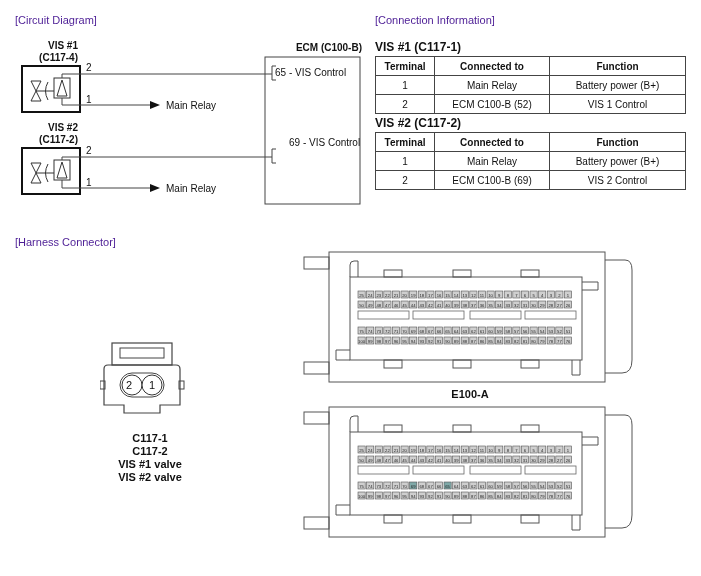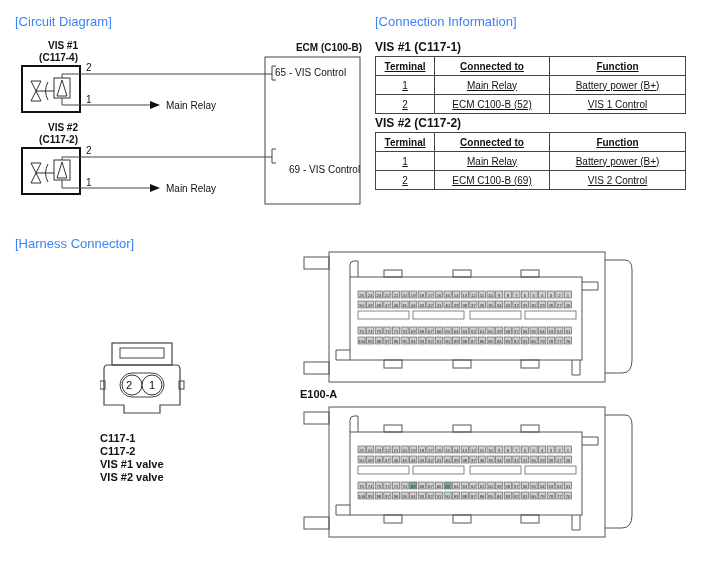--- a/index.html
+++ b/index.html
@@ -1,26 +1,26 @@
 <!DOCTYPE html>
 <html><head>
 <meta charset="utf-8">
 <style>
   html,body{margin:0;padding:0;background:#fff;}
   body{width:701px;height:576px;position:relative;overflow:hidden;font-family:"Liberation Sans",sans-serif;color:#111;}
   .abs{position:absolute;}
-  .section-title{font-size:13px;color:#3b82f6;white-space:nowrap;}
+  .section-title{font-size:11px;color:#4c1d95;white-space:nowrap;}
   .lbl{font-size:10px;white-space:nowrap;}
   .lbl-b{font-size:10px;font-weight:bold;white-space:nowrap;text-align:right;}
   svg text{font-family:"Liberation Sans",sans-serif;}
-  table.ci{border-collapse:collapse;font-size:10px;position:absolute;text-decoration:underline;}
+  table.ci{border-collapse:collapse;font-size:10px;position:absolute;}
   table.ci th,table.ci td{border:1px solid #444;text-align:center;height:18px;padding:0;}
   table.ci th{font-weight:bold;}
   .tbl-title{font-size:12px;font-weight:bold;position:absolute;white-space:nowrap;}
-  .conn-caption{font-size:11px;font-weight:bold;position:absolute;white-space:nowrap;}
+  .conn-caption{font-size:11px;font-weight:bold;text-align:center;position:absolute;white-space:nowrap;}
 </style>
 </head>
 <body>
 
 <div class="abs section-title" style="left:15px;top:14px;">[Circuit Diagram]</div>
 <div class="abs section-title" style="left:375px;top:14px;">[Connection Information]</div>
 <div class="abs section-title" style="left:15px;top:236px;">[Harness Connector]</div>
 
 <svg class="abs" style="left:0;top:0;" width="370" height="215">
 
@@ -61,21 +61,21 @@
 <div class="abs lbl" style="left:166px;top:100px;">Main Relay</div>
 
 <div class="abs lbl-b" style="left:24px;top:122px;width:54px;">VIS #2</div>
 <div class="abs lbl-b" style="left:24px;top:134px;width:54px;">(C117-2)</div>
 <div class="abs lbl" style="left:86px;top:145px;">2</div>
 <div class="abs lbl" style="left:86px;top:177px;">1</div>
 <div class="abs lbl" style="left:166px;top:183px;">Main Relay</div>
 
 <div class="abs lbl-b" style="left:262px;top:42px;width:100px;">ECM (C100-B)</div>
 <div class="abs lbl" style="left:275px;top:67px;">65 - VIS Control</div>
-<div class="abs lbl" style="left:275px;top:164px;padding-left:14px;">69 - VIS Control</div>
+<div class="abs lbl" style="left:275px;top:137px;padding-left:14px;">69 - VIS Control</div>
 
 <div class="tbl-title" style="left:375px;top:40px;">VIS #1 (C117-1)</div>
 <table class="ci" style="left:375px;top:56px;width:311px;">
   <tbody>
       <tr>
     <th style="width:58px;">Terminal</th>
     <th style="width:114px;">Connected to</th>
     <th>Function</th>
   </tr>
   <tr>

